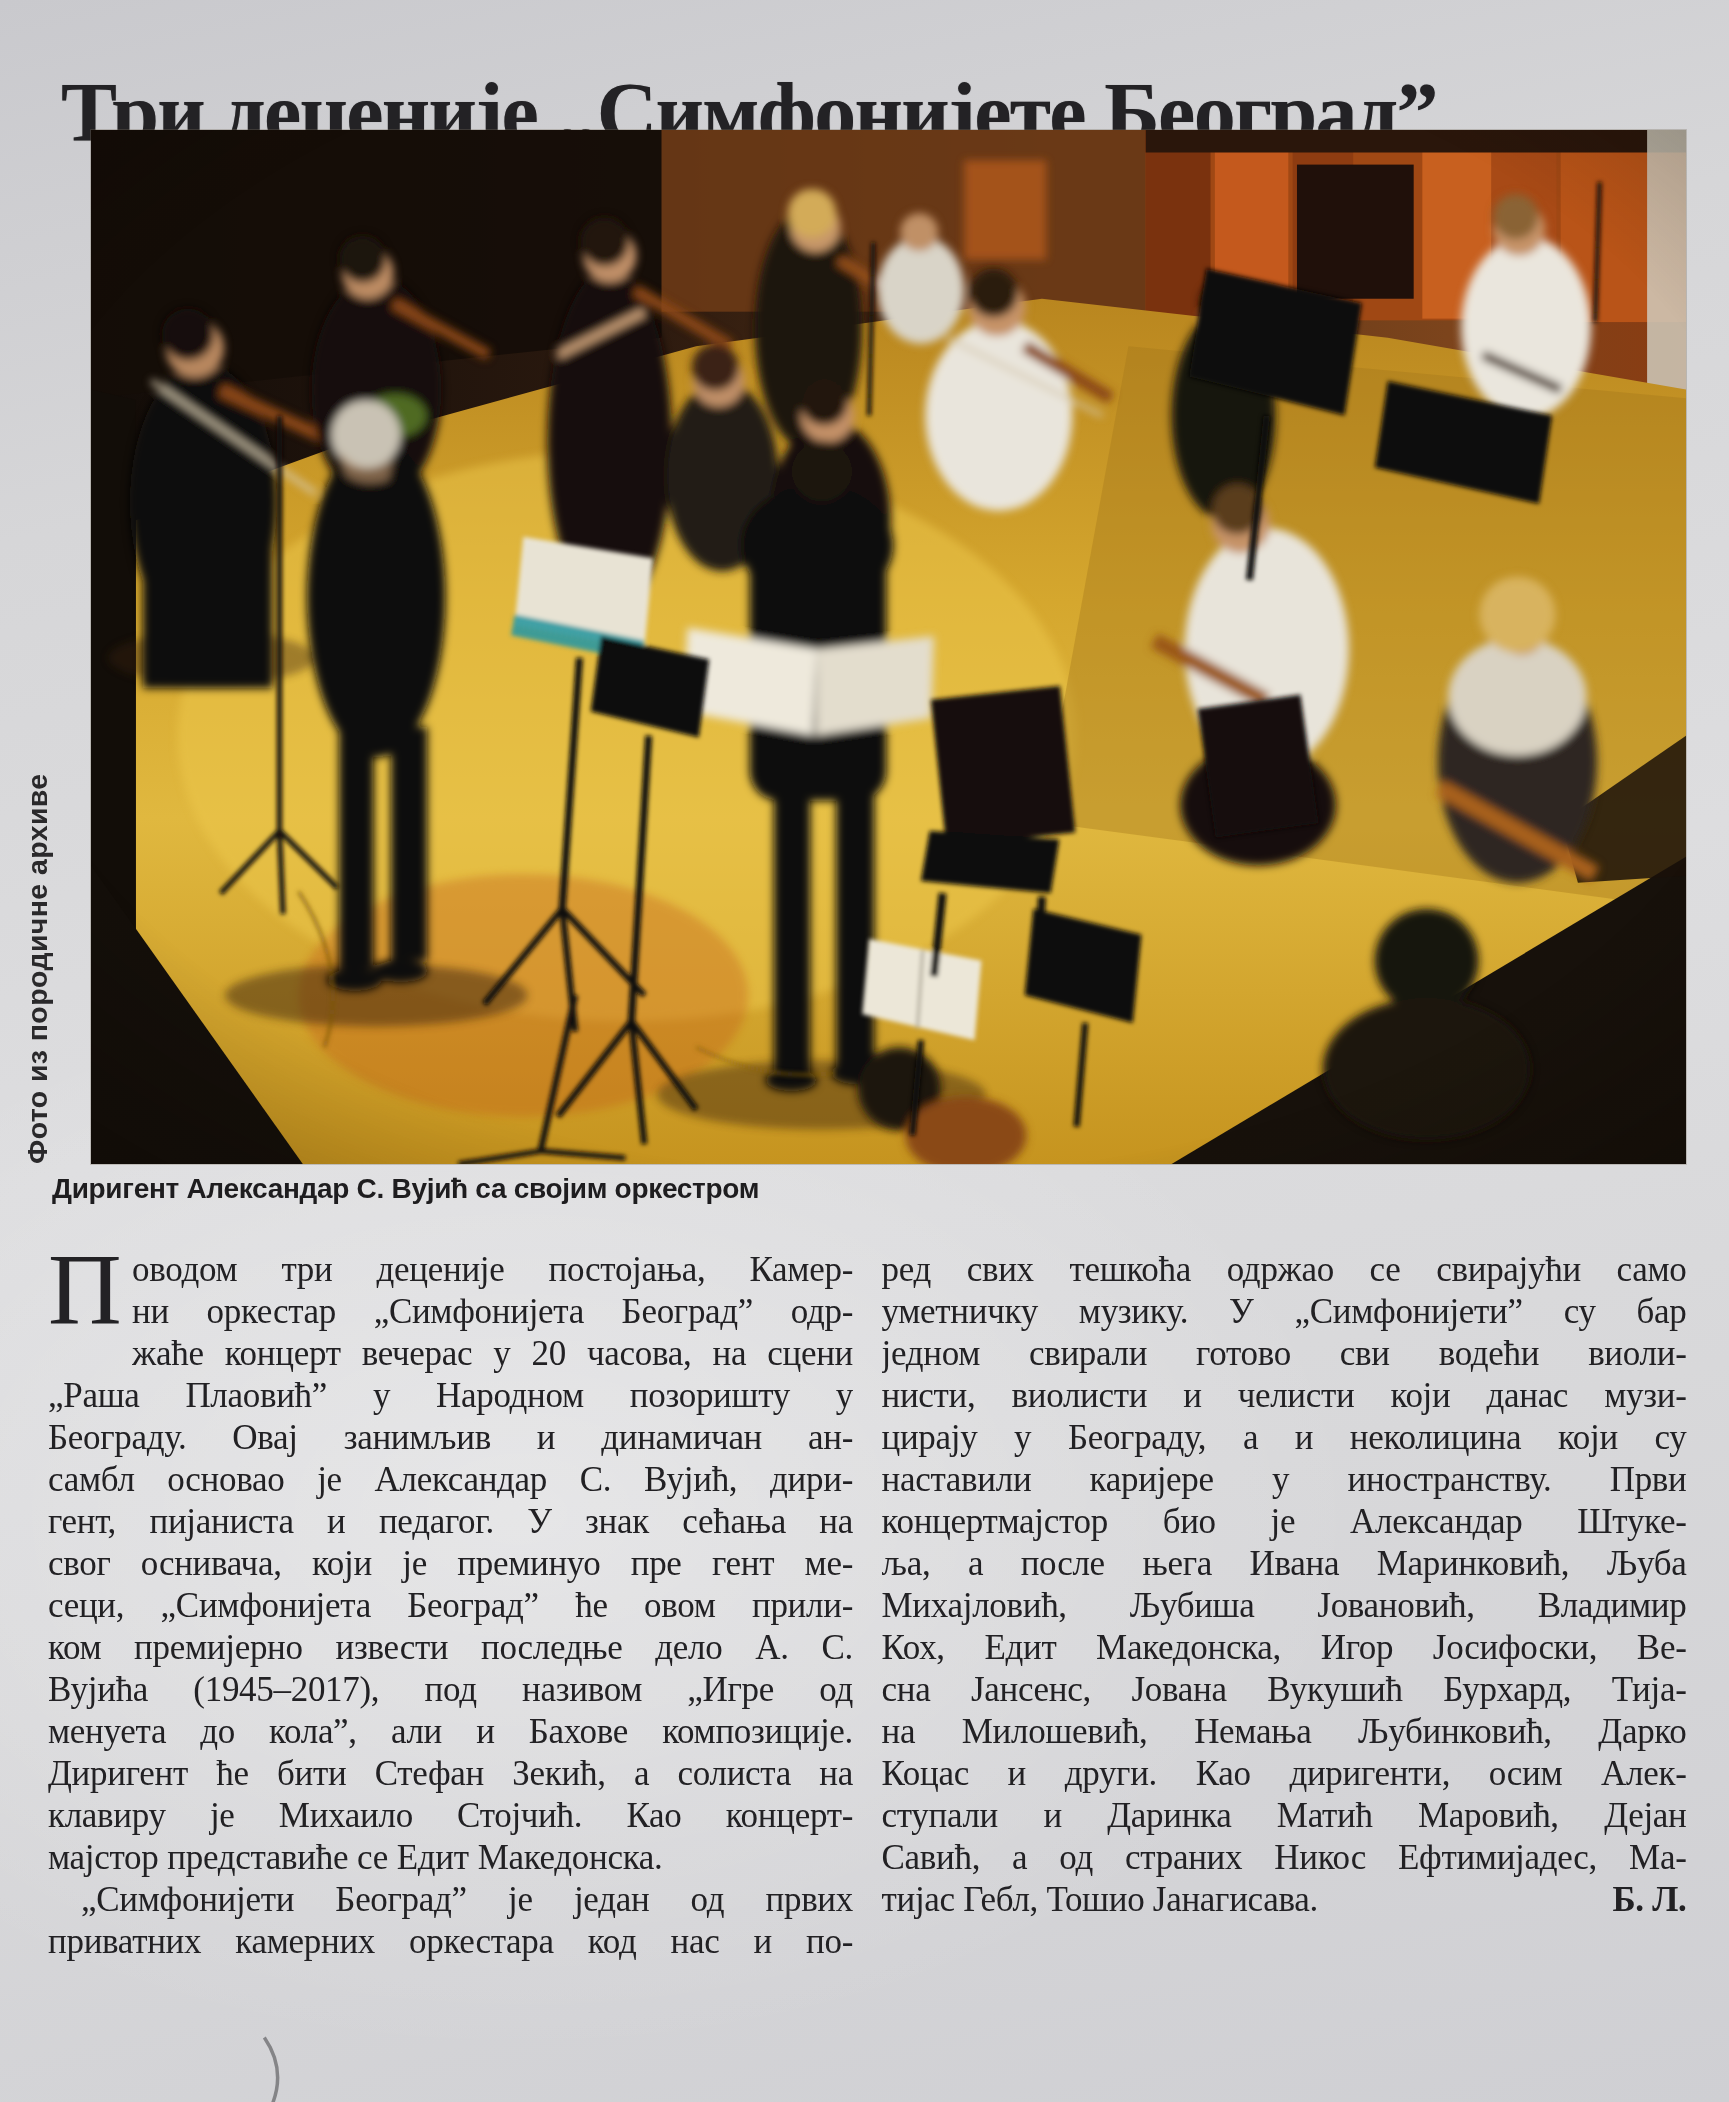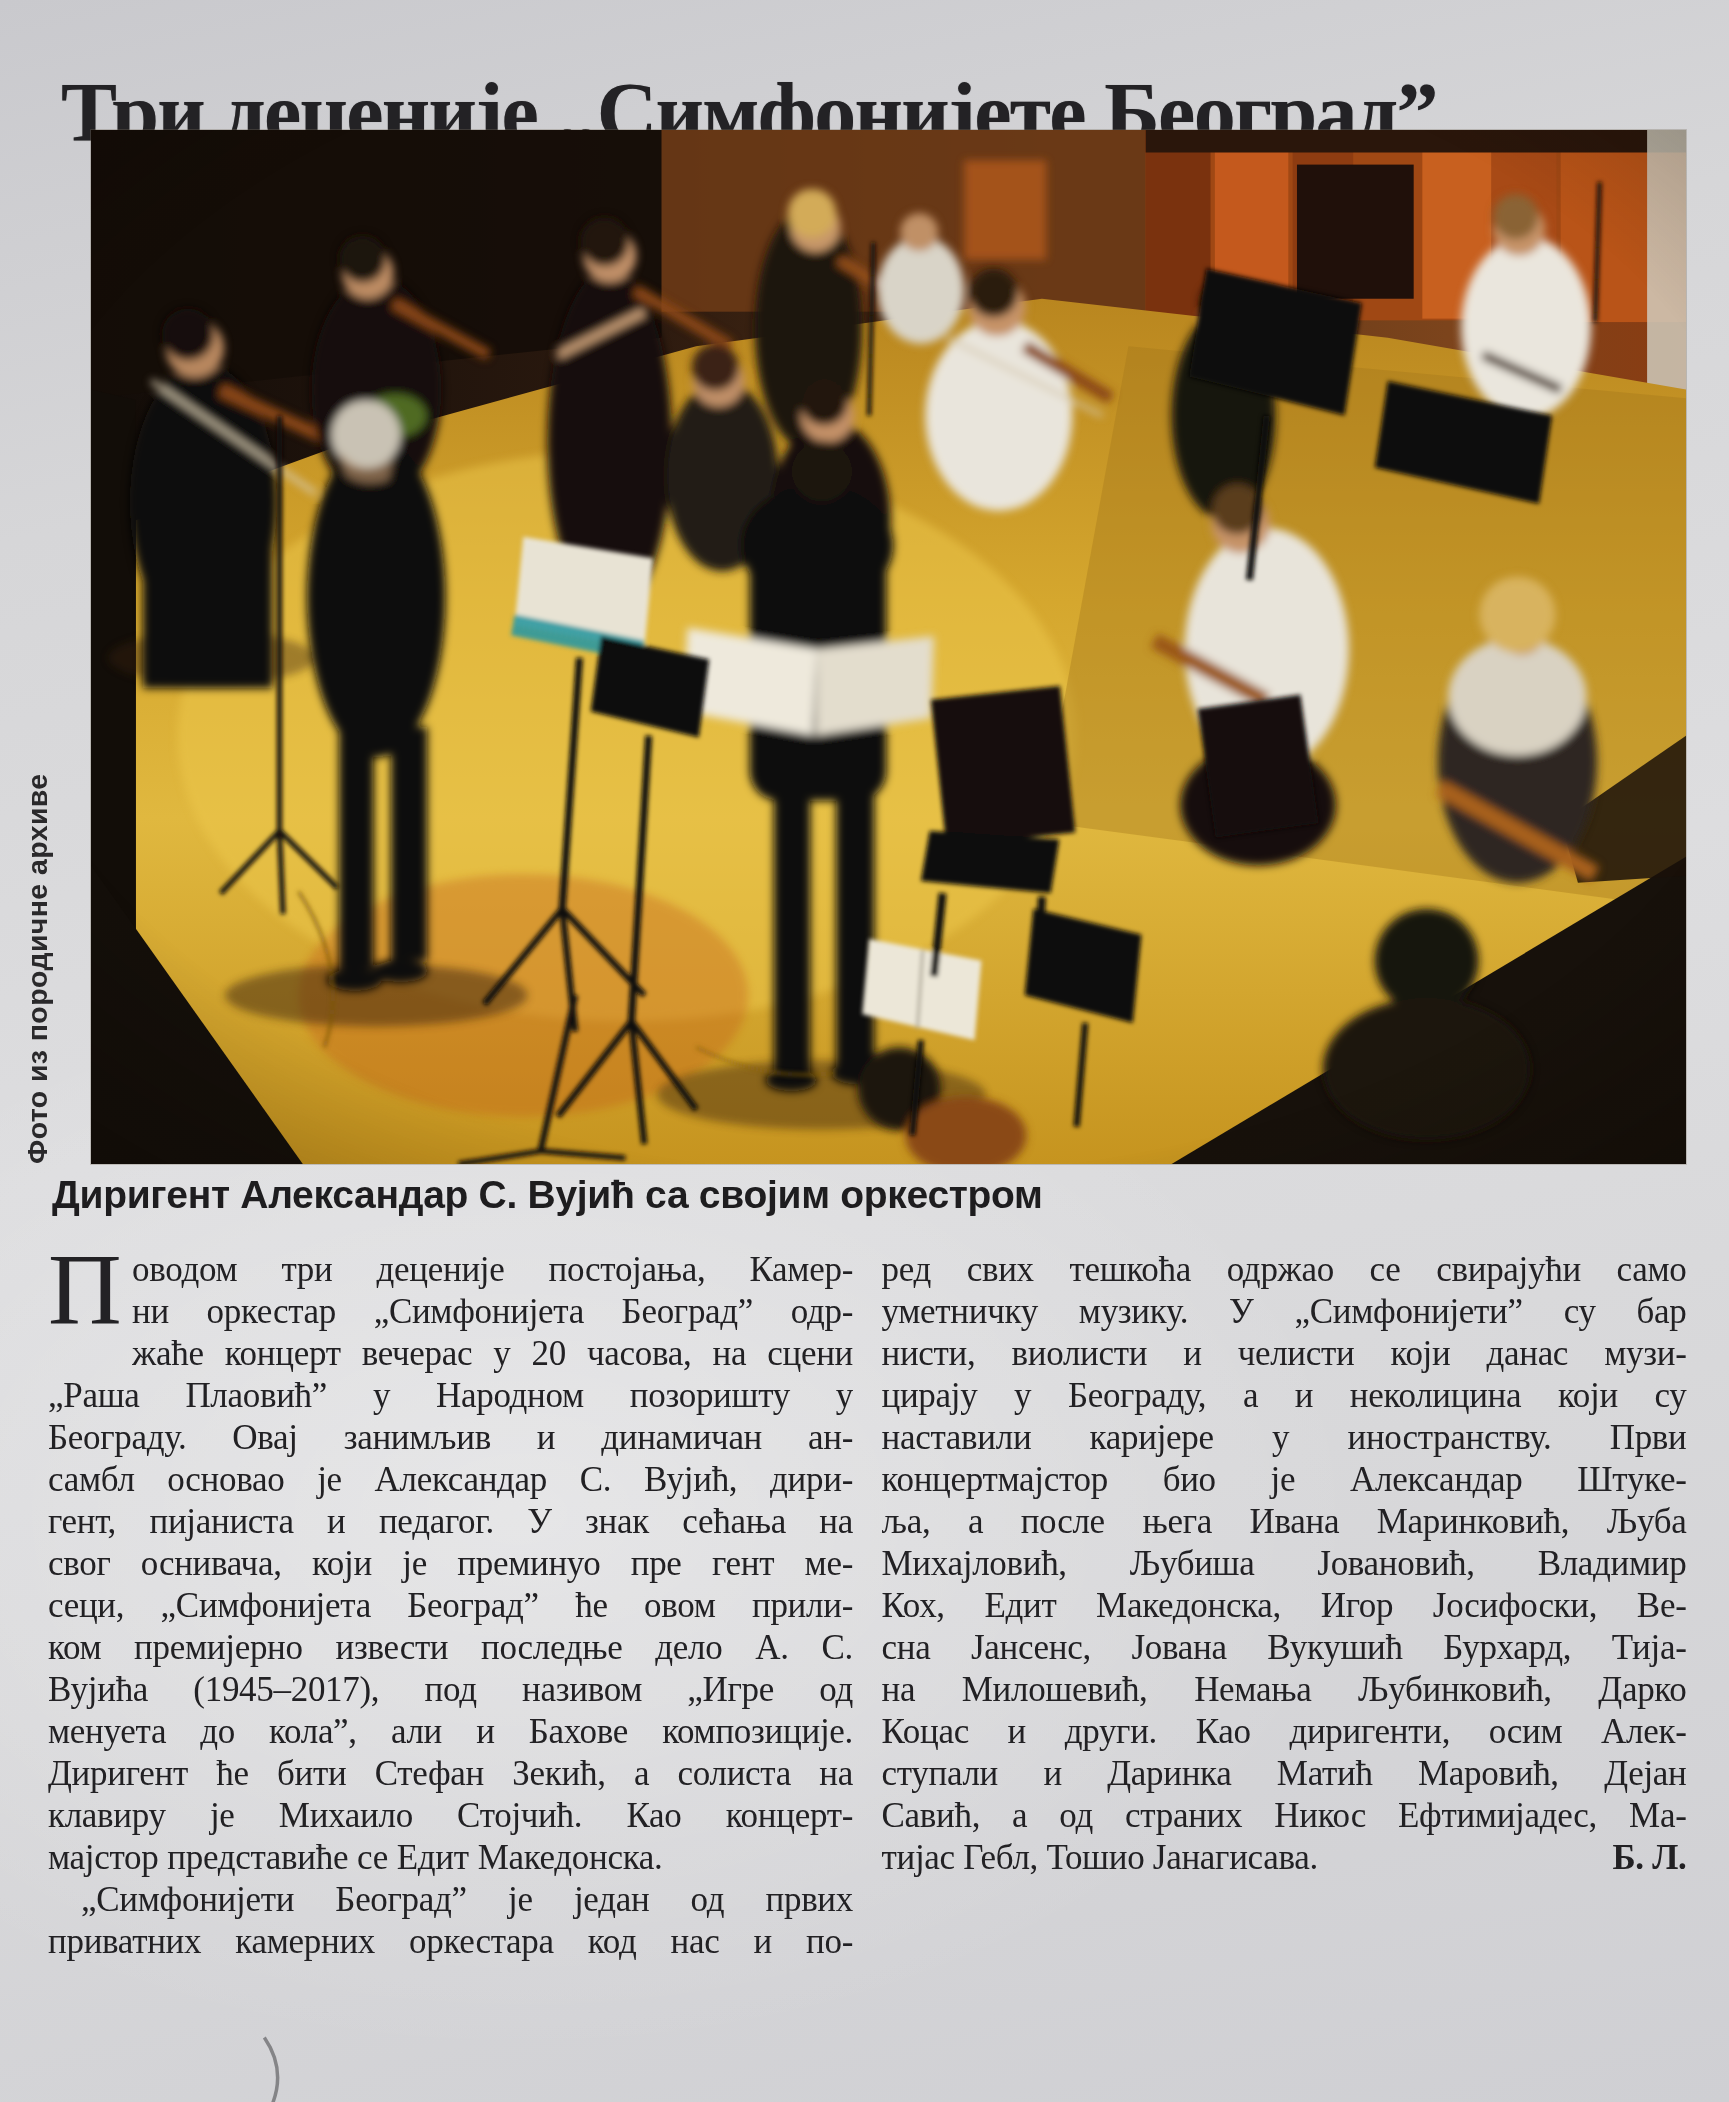--- a/index.html
+++ b/index.html
@@ -35,21 +35,21 @@
     position:absolute;left:21px;top:1164px;
     transform:rotate(-90deg);transform-origin:0 0;
     font-family:"Liberation Sans", sans-serif;
     font-weight:700;font-size:28.5px;letter-spacing:0.4px;
     color:#2a292b;white-space:nowrap;
   }
   
   .caption{
     position:absolute;left:52px;top:1173px;
     font-family:"Liberation Sans", sans-serif;
-    font-weight:700;font-size:39px;color:#1e1d1f;
+    font-weight:700;font-size:28px;color:#1e1d1f;
     letter-spacing:-0.3px;
   }
   
   .article{
     position:absolute;left:48px;top:1249px;width:1639px;
     display:flex;gap:28.5px;
     font-size:35px;line-height:42px;
     color:#222124;
   }
   .col{width:805px;}
@@ -304,20 +304,21 @@
           <div class="line">клавиру је Михаило Стојчић. Као концерт-</div>
           <div class="line pend">мајстор представиће се Едит Македонска.</div>
           <div class="line ind">„Симфонијети Београд” је један од првих</div>
           <div class="line">приватних камерних оркестара код нас и по-</div>
         </div>
     </div>
     <div class="col">
       <div>
           <div class="line">ред свих тешкоћа одржао се свирајући само</div>
           <div class="line">уметничку музику. У „Симфонијети” су бар</div>
+          <div class="line">једном свирали готово сви водећи виоли-</div>
           <div class="line">нисти, виолисти и челисти који данас музи-</div>
           <div class="line">цирају у Београду, а и неколицина који су</div>
           <div class="line">наставили кариjере у иностранству. Први</div>
           <div class="line">концертмајстор био је Александар Штуке-</div>
           <div class="line">ља, а после њега Ивана Маринковић, Љуба</div>
           <div class="line">Михајловић, Љубиша Јовановић, Владимир</div>
           <div class="line">Кох, Едит Македонска, Игор Јосифоски, Ве-</div>
           <div class="line">сна Јансенс, Јована Вукушић Бурхард, Тија-</div>
           <div class="line">на Милошевић, Немања Љубинковић, Дарко</div>
           <div class="line">Коцас и други. Као диригенти, осим Алек-</div>

